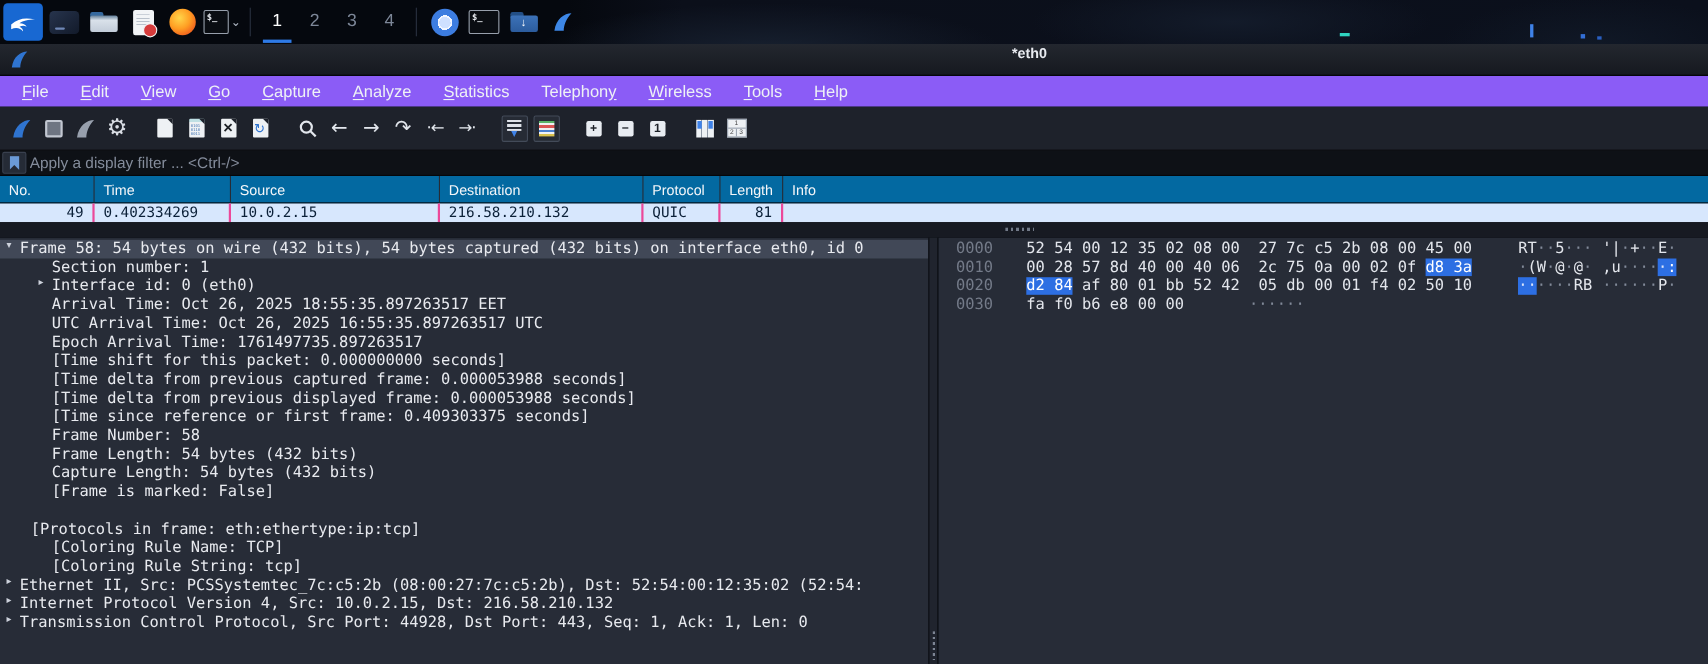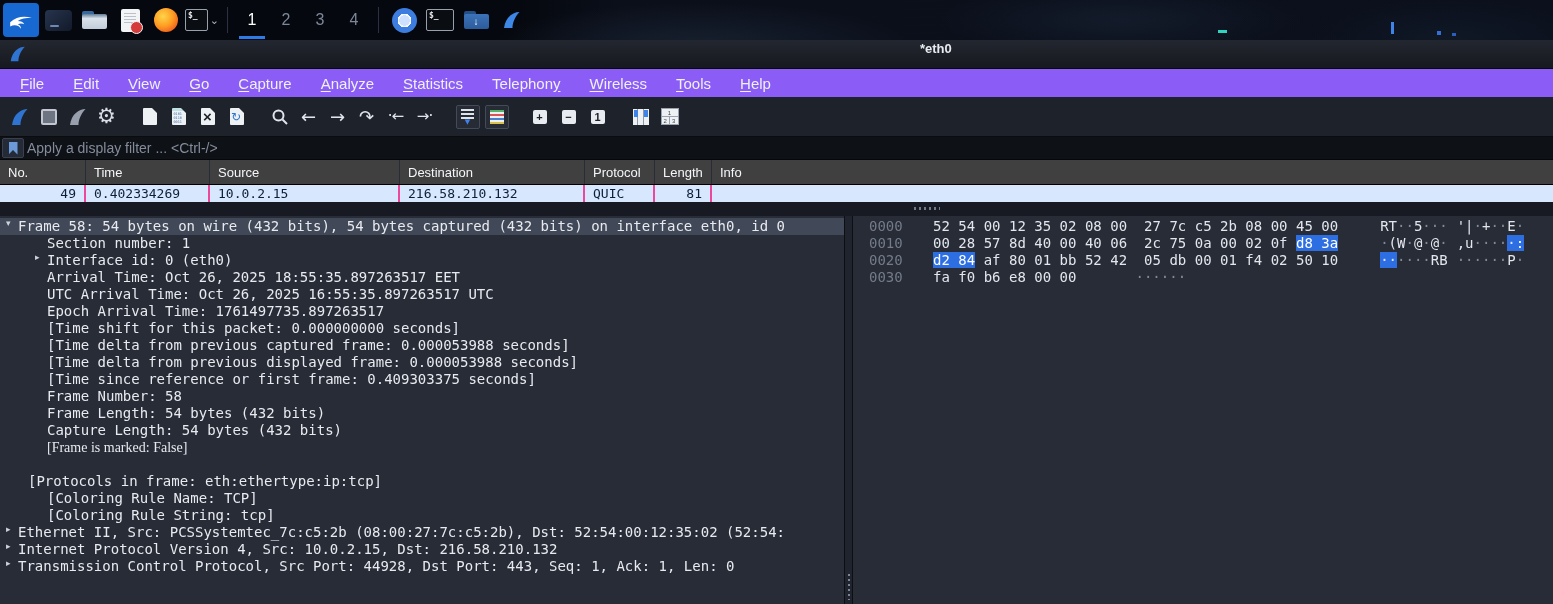--- a/index.html
+++ b/index.html
@@ -77,21 +77,21 @@
   .i-l123 .r2 span:first-child{border-right:1px solid #9aa3b0}
 
   
   .filterbar{height:23px;background:#0e1116;display:flex;align-items:center;border-bottom:1px solid #05070a;box-sizing:border-box}
   .bookmark-btn{width:22px;height:20px;background:#252b36;border:1px solid #39404e;border-radius:2px;margin:0 3px 0 2px;display:flex;align-items:center;justify-content:center;box-sizing:border-box}
   .bookmark-shape{width:9px;height:13px;background:#6b9bd8;clip-path:polygon(0 0,100% 0,100% 100%,50% 65%,0 100%)}
   .filter-input{flex:1;background:transparent;border:none;outline:none;color:#cfd5df;font-size:14px;font-family:"Liberation Sans",sans-serif;padding:0}
   .filter-input::placeholder{color:#848c9b}
 
   
-  .plist-header{display:flex;height:24px;background:#404040;border-bottom:1px solid #000;color:#f4f6f9;font-size:13px}
+  .plist-header{display:flex;height:24px;background:#0369a1;border-bottom:1px solid #000;color:#f4f6f9;font-size:13px}
   .ph-cell{padding-left:8px;border-right:1px solid #272c36;display:flex;align-items:center;box-sizing:border-box;flex:0 0 auto}
   .plist-row{display:flex;height:17px;background:#d7e7fd;color:#0b2038;font:13px "DejaVu Sans Mono",monospace}
   .pr-cell{padding-left:8px;border-right:2px solid #ec4899;display:flex;align-items:center;box-sizing:border-box;white-space:pre;overflow:hidden;flex:0 0 auto}
   .c0{width:86px}.c1{width:124px}.c2{width:190px}.c3{width:185px}.c4{width:70px}.c5{width:57px}.c6{flex:1 1 auto;border-right:none}
   .num{justify-content:flex-end;padding-left:0;padding-right:8px}
   .plist-rest{height:14px;background:#171a22;position:relative}
   .hsplit-dots{position:absolute;left:914px;top:5px;width:26px;height:3px;background:repeating-linear-gradient(90deg,#727a88 0 2px,transparent 2px 5px)}
 
   
   .lower{display:flex;height:389px}
@@ -311,21 +311,21 @@
       <div class="det-row"><span style="padding-left: 47px; display: inline-block;">Arrival Time: Oct 26, 2025 18:55:35.897263517 EET</span></div>
       <div class="det-row"><span style="padding-left: 47px; display: inline-block;">UTC Arrival Time: Oct 26, 2025 16:55:35.897263517 UTC</span></div>
       <div class="det-row"><span style="padding-left: 47px; display: inline-block;">Epoch Arrival Time: 1761497735.897263517</span></div>
       <div class="det-row"><span style="padding-left: 47px; display: inline-block;">[Time shift for this packet: 0.000000000 seconds]</span></div>
       <div class="det-row"><span style="padding-left: 47px; display: inline-block;">[Time delta from previous captured frame: 0.000053988 seconds]</span></div>
       <div class="det-row"><span style="padding-left: 47px; display: inline-block;">[Time delta from previous displayed frame: 0.000053988 seconds]</span></div>
       <div class="det-row"><span style="padding-left: 47px; display: inline-block;">[Time since reference or first frame: 0.409303375 seconds]</span></div>
       <div class="det-row"><span style="padding-left: 47px; display: inline-block;">Frame Number: 58</span></div>
       <div class="det-row"><span style="padding-left: 47px; display: inline-block;">Frame Length: 54 bytes (432 bits)</span></div>
       <div class="det-row"><span style="padding-left: 47px; display: inline-block;">Capture Length: 54 bytes (432 bits)</span></div>
-      <div class="det-row"><span style="padding-left: 47px; display: inline-block; font-family: Liberation Serif, serif;">[Frame is marked: False]</span></div>
+      <div class="det-row"><span style="padding-left: 47px; display: inline-block;">[Frame is marked: False]</span></div>
       <div class="det-row"><span style="padding-left: 47px; display: inline-block; margin-top: 29px;">[Frame is ignored: False]</span></div>
       <div class="det-row"><span style="padding-left: 28px; display: inline-block;">[Protocols in frame: eth:ethertype:ip:tcp]</span></div>
       <div class="det-row"><span style="padding-left: 47px; display: inline-block;">[Coloring Rule Name: TCP]</span></div>
       <div class="det-row"><span style="padding-left: 47px; display: inline-block;">[Coloring Rule String: tcp]</span></div>
       <div class="det-row"><span class="det-arrow" style="left: 6px;">▸</span><span style="padding-left: 18px; display: inline-block;">Ethernet II, Src: PCSSystemtec_7c:c5:2b (08:00:27:7c:c5:2b), Dst: 52:54:00:12:35:02 (52:54:</span></div>
       <div class="det-row"><span class="det-arrow" style="left: 6px;">▸</span><span style="padding-left: 18px; display: inline-block;">Internet Protocol Version 4, Src: 10.0.2.15, Dst: 216.58.210.132</span></div>
       <div class="det-row"><span class="det-arrow" style="left: 6px;">▸</span><span style="padding-left: 18px; display: inline-block;">Transmission Control Protocol, Src Port: 44928, Dst Port: 443, Seq: 1, Ack: 1, Len: 0</span></div>
     </div>
   <div class="vsplit">
     <span class="vsplit-dots"></span>

